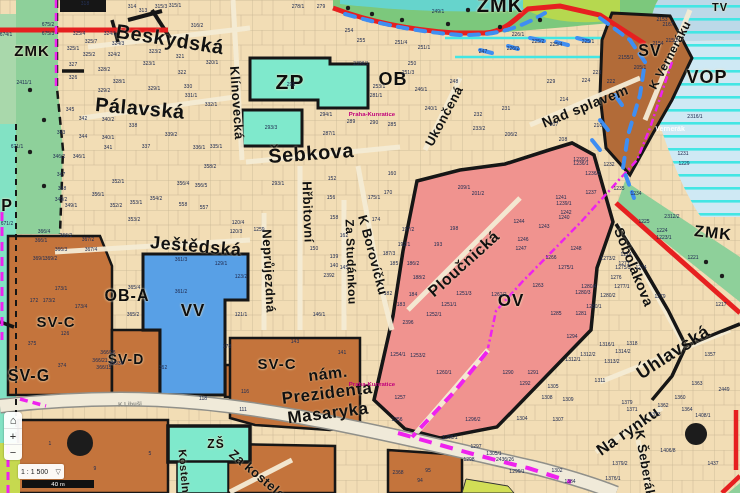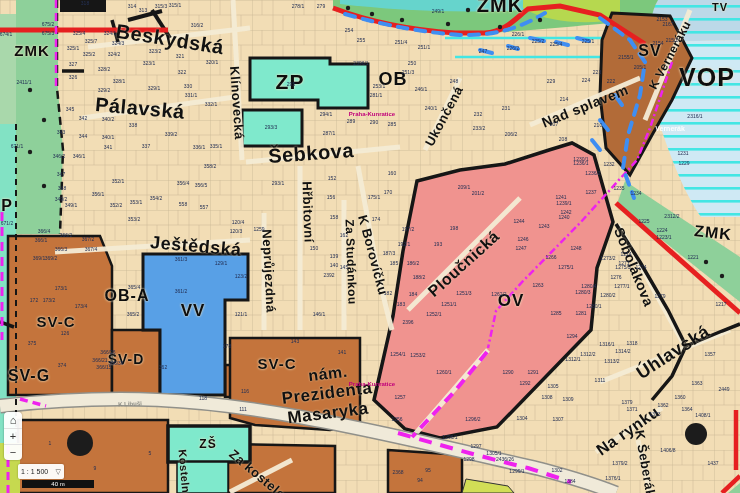--- a/index.html
+++ b/index.html
@@ -184,30 +184,30 @@
   </svg>
 
   <div id="labels">
       <span class="lbl zone-lbl" style="left: 32px; top: 50px; font-size: 15px; --r: 0deg;">ZMK</span>
       <span class="lbl zone-lbl" style="left: 7px; top: 206px; font-size: 16px; --r: 0deg;">P</span>
       <span class="lbl zone-lbl" style="left: 290px; top: 81px; font-size: 21px; --r: 0deg;">ZP</span>
       <span class="lbl zone-lbl" style="left: 393px; top: 79px; font-size: 18px; --r: 0deg;">OB</span>
       <span class="lbl zone-lbl" style="left: 500px; top: 5px; font-size: 20px; --r: 0deg;">ZMK</span>
       <span class="lbl zone-lbl" style="left: 650px; top: 51px; font-size: 16px; --r: 0deg;">SV</span>
       <span class="lbl zone-lbl" style="left: 720px; top: 7px; font-size: 11px; --r: 0deg;">TV</span>
-      <span class="lbl zone-lbl" style="left: 707px; top: 77px; font-size: 25px; text-align: right; --r: 0deg;">VOP</span>
+      <span class="lbl zone-lbl" style="left: 707px; top: 77px; font-size: 18px; text-align: right; --r: 0deg;">VOP</span>
       <span class="lbl zone-lbl" style="left: 713px; top: 233px; font-size: 16px; --r: 6deg;">ZMK</span>
       <span class="lbl zone-lbl" style="left: 127px; top: 296px; font-size: 16px; --r: 0deg;">OB-A</span>
       <span class="lbl zone-lbl" style="left: 193px; top: 310px; font-size: 17px; --r: 0deg;">VV</span>
       <span class="lbl zone-lbl" style="left: 56px; top: 321px; font-size: 15px; --r: 0deg;">SV-C</span>
       <span class="lbl zone-lbl" style="left: 126px; top: 359px; font-size: 14px; --r: 0deg;">SV-D</span>
       <span class="lbl zone-lbl" style="left: 29px; top: 376px; font-size: 16px; --r: 0deg;">SV-G</span>
       <span class="lbl zone-lbl" style="left: 277px; top: 363px; font-size: 15px; --r: 0deg;">SV-C</span>
       <span class="lbl zone-lbl" style="left: 511px; top: 270px; font-size: 17px; margin-top: 30px; --r: 0deg;">OV</span>
-      <span class="lbl zone-lbl" style="left: 208px; top: 444px; font-size: 12px; --r: 0deg;">ZŠ</span>
+      <span class="lbl zone-lbl" style="left: 216px; top: 444px; font-size: 12px; --r: 0deg;">ZŠ</span>
       <span class="lbl street-lbl" style="left: 170px; top: 39px; font-size: 20px; --r: 9deg;">Beskydská</span>
       <span class="lbl street-lbl" style="left: 140px; top: 108px; font-size: 20px; --r: 5deg;">Pálavská</span>
       <span class="lbl street-lbl" style="left: 237px; top: 103px; font-size: 13px; --r: 86deg;">Klínovecká</span>
       <span class="lbl street-lbl" style="left: 311px; top: 153px; font-size: 20px; --r: -4deg;">Šebkova</span>
       <span class="lbl street-lbl" style="left: 444px; top: 116px; font-size: 13px; --r: -62deg;">Ukončená</span>
       <span class="lbl street-lbl" style="left: 585px; top: 106px; font-size: 14px; --r: -22deg;">Nad splavem</span>
       <span class="lbl street-lbl" style="left: 196px; top: 246px; font-size: 18px; --r: 5deg;">Ještědská</span>
       <span class="lbl street-lbl" style="left: 269px; top: 271px; font-size: 13px; --r: 87deg;">Neprůjezdná</span>
       <span class="lbl street-lbl" style="left: 308px; top: 212px; font-size: 13px; --r: 88deg;">Hřbitovní</span>
       <span class="lbl street-lbl" style="left: 351px; top: 262px; font-size: 12px; --r: 88deg;">Za Studánkou</span>

